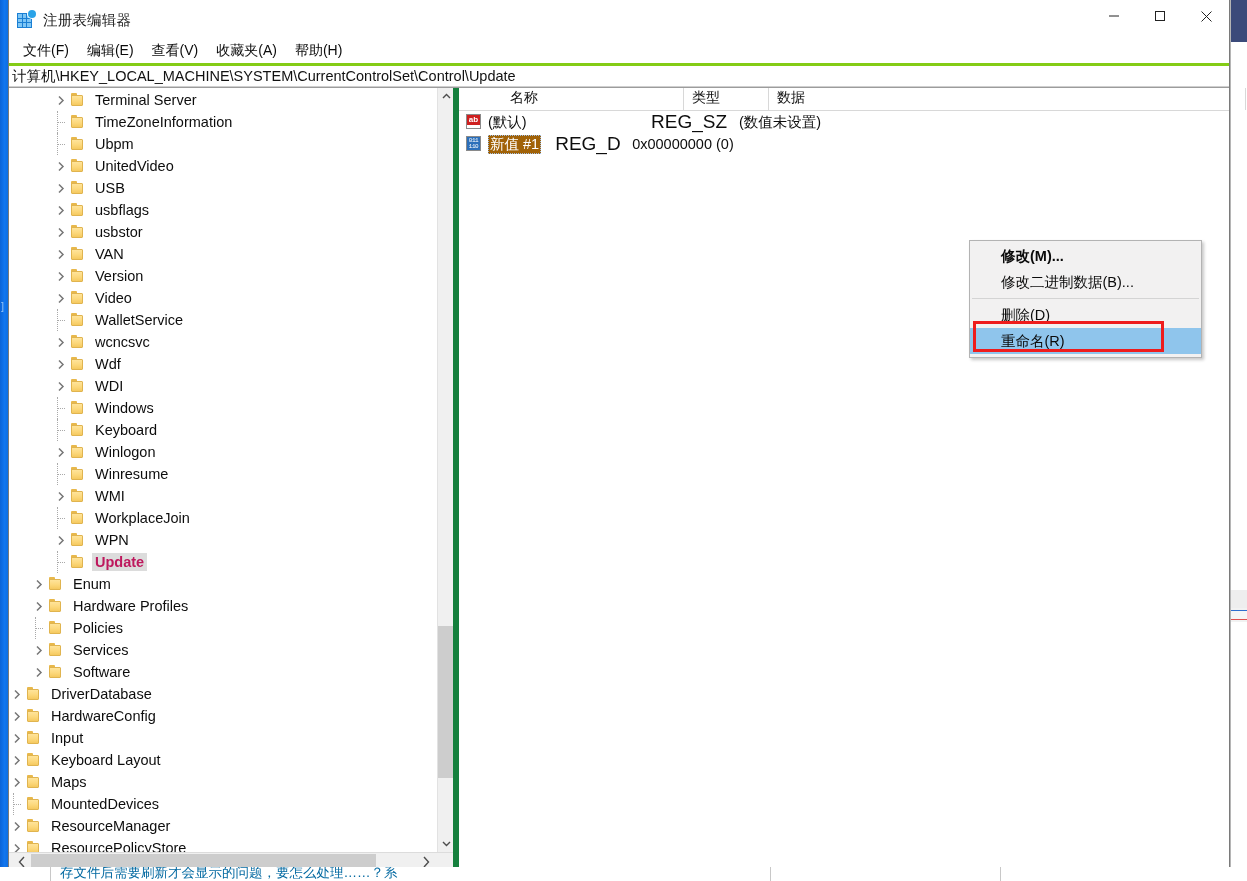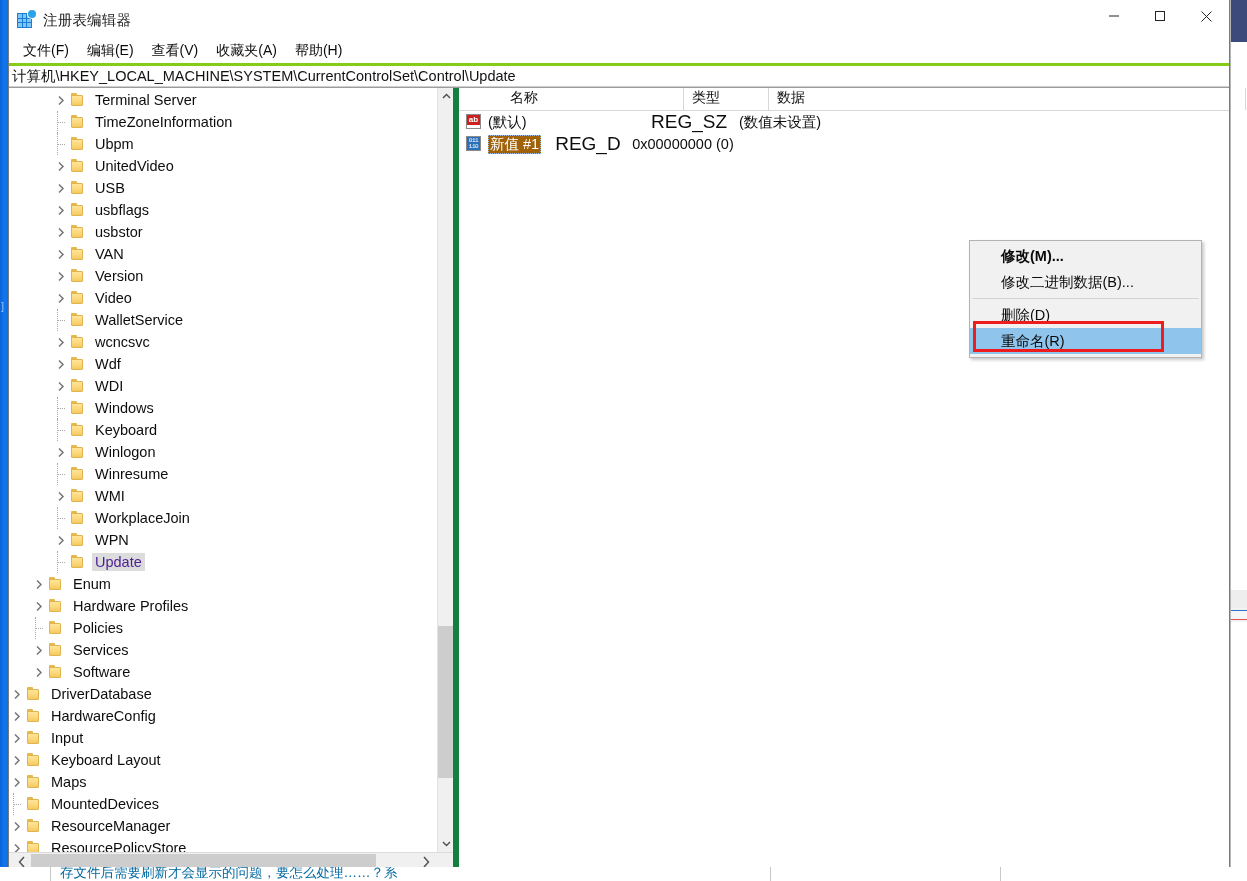--- a/index.html
+++ b/index.html
@@ -160,21 +160,21 @@
   .tree-row .folder .body {
     position: absolute; left: 2px; top: 3px; width: 12px; height: 11px;
     background: linear-gradient(180deg,#ffe49a 0%, #fcd87c 55%, #f5c95f 100%);
     border: 1px solid #e0b44f; border-radius: 1px;
   }
   .tree-row .label {
     font-size: 14.5px; color: #0d0d0d; padding: 0 3px;
     line-height: 18px;
   }
   .tree-row.selected .label {
-    background: #dcdcdc; color: #4c1d95;
+    background: #dcdcdc; color: #be185d; font-weight: bold;
   }
   .indent-1 { padding-left: 0px; }
   .indent-2 { padding-left: 22px; }
   .indent-3 { padding-left: 44px; }
 
   
   #tree-vscroll {
     position: absolute; right: 0; top: 0; bottom: 0; width: 16px;
     background: #f0f0f0; border-left: 1px solid #e2e2e2;
   }

